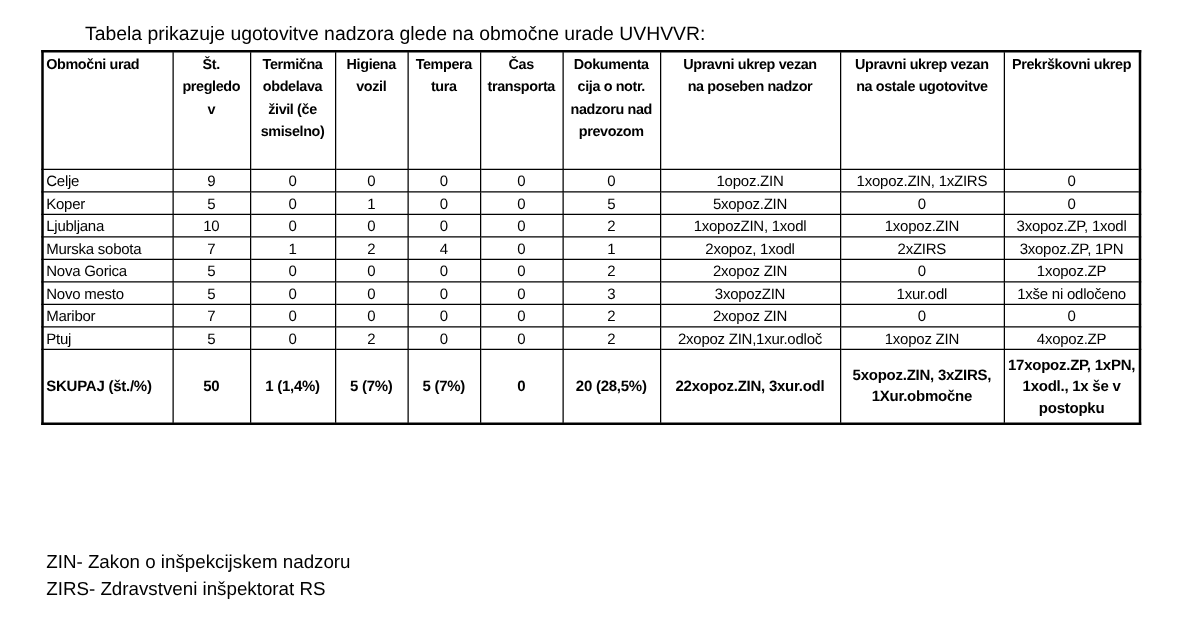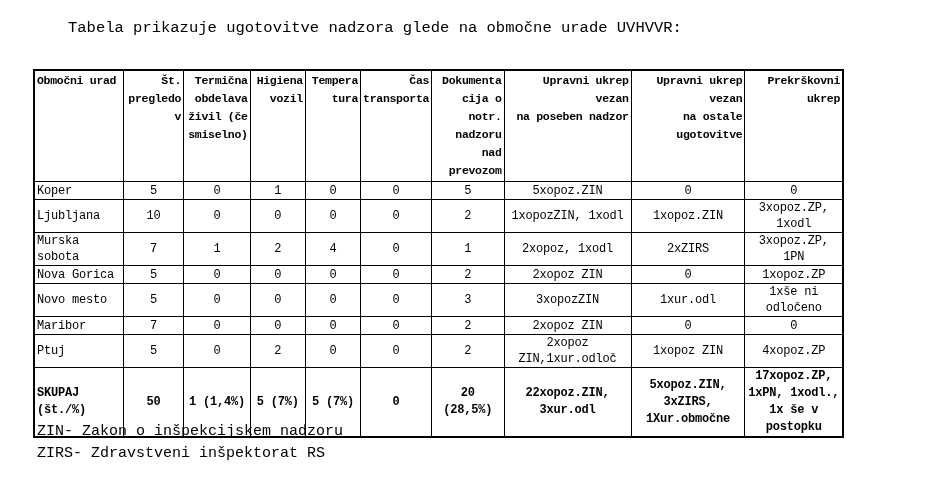--- a/index.html
+++ b/index.html
@@ -1,50 +1,50 @@
 <!DOCTYPE html>
 <html><head>
 <meta charset="utf-8">
 <style>
   html, body { margin: 0; padding: 0; background: #ffffff; }
   .page {
     position: relative;
-    width: 844px;
+    width: 945px;
     height: 494px;
     background: #ffffff;
     color: #000000;
-    font-family: Liberation Mono, monospace;
+    font-family: Liberation Sans, sans-serif;
     overflow: hidden;
   }
   .title {
     position: absolute;
     left: 68px;
     top: 19px;
     font-size: 15.5px;
     white-space: nowrap;
   }
   table.findings {
     position: absolute;
     left: 33px;
-    top: 69px;
+    top: 40px;
     border-collapse: collapse;
     table-layout: fixed;
     border: 2px solid #000;
   }
   .findings th, .findings td {
     border: 1px solid #000;
     overflow: hidden;
     background: #ffffff;
   }
   .findings th {
     font-weight: bold;
     font-size: 11.5px;
     line-height: 18px;
     vertical-align: top;
-    text-align: right;
+    text-align: center;
     height: 91px;
     padding: 1px 2px;
     letter-spacing: -0.3px;
   }
   .findings td {
     font-size: 12px;
     line-height: 16px;
     text-align: center;
     vertical-align: middle;
     height: 17px;
@@ -53,21 +53,21 @@
   }
   .findings .left { text-align: left; }
   .findings tr.total td {
     font-weight: bold;
     height: 58px;
     line-height: 17px;
   }
   .legend {
     position: absolute;
     left: 37px;
-    top: 421px;
+    top: 439px;
     font-size: 15px;
     line-height: 21.5px;
   }
 </style>
 </head>
 <body>
 
 <div class="page">
 
   <div class="title">Tabela prikazuje ugotovitve nadzora glede na območne urade UVHVVR:</div>
@@ -94,20 +94,32 @@
           <th>Tempera<br>tura</th>
           <th>Čas<br>transporta</th>
           <th>Dokumenta<br>cija o notr.<br>nadzoru nad<br>prevozom</th>
           <th>Upravni ukrep vezan<br>na poseben nadzor</th>
           <th>Upravni ukrep vezan<br>na ostale ugotovitve</th>
           <th>Prekrškovni ukrep</th>
         </tr>
       </thead>
     <tbody>
         <tr>
+          <td class="left">Celje</td>
+          <td>9</td>
+          <td>0</td>
+          <td>0</td>
+          <td>0</td>
+          <td>0</td>
+          <td>0</td>
+          <td>1opoz.ZIN</td>
+          <td>1xopoz.ZIN, 1xZIRS</td>
+          <td>0</td>
+        </tr>
+        <tr>
           <td class="left">Koper</td>
           <td>5</td>
           <td>0</td>
           <td>1</td>
           <td>0</td>
           <td>0</td>
           <td>5</td>
           <td>5xopoz.ZIN</td>
           <td>0</td>
           <td>0</td>

